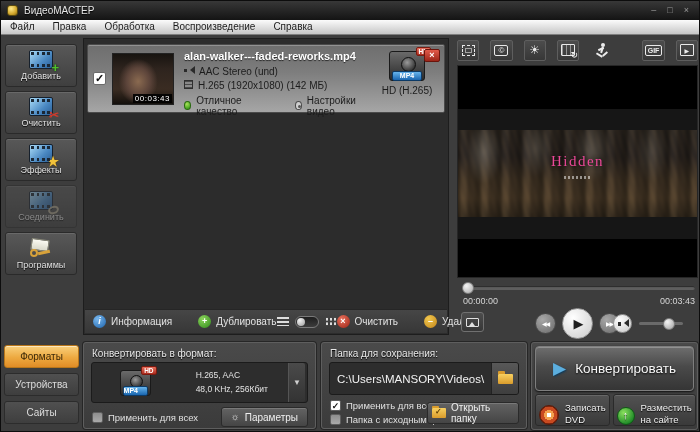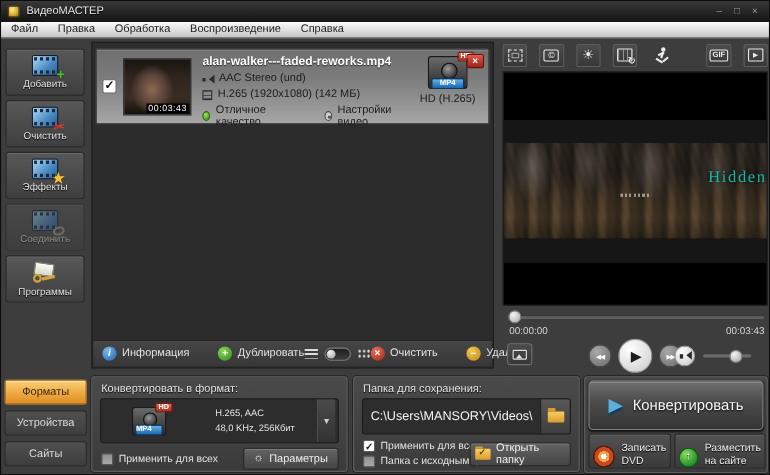--- a/index.html
+++ b/index.html
@@ -58,21 +58,21 @@
   .item-cb { position:absolute; left:5px; top:27px; }
   .thumb { position:absolute; left:24px; top:8px; width:62px; height:52px; border:1px solid #222;
     background:
       radial-gradient(ellipse 26px 30px at 42% 55%, #8a6a50 0%, #5c443a 45%, transparent 75%),
       linear-gradient(180deg,#181410 0%, #2e241e 30%, #3a2c22 70%, #14100c 100%);
   }
   .thumb .dur { position:absolute; right:1px; bottom:1px; background:rgba(0,0,0,.88);
     color:#fff; font-size:8px; padding:0 2px; letter-spacing:.5px; }
   .item-text { position:absolute; left:96px; top:5px; right:78px; }
   .item-title { font-size:11px; font-weight:bold; color:#fff; text-shadow:0 1px 1px rgba(0,0,0,.7); }
-  .irow { display:flex; align-items:flex-end; gap:5px; margin-top:3.5px; font-size:10px; color:#1c1c1c; }
+  .irow { display:flex; align-items:flex-start; gap:5px; margin-top:3.5px; font-size:10px; color:#1c1c1c; }
   .spk { position:relative; width:10px; height:9px; }
   .spk::before { content:""; position:absolute; left:0; top:3px; width:3px; height:3.5px; background:#2a2a2a; }
   .spk::after { content:""; position:absolute; left:2px; top:0; border:4.5px solid transparent; border-right:5px solid #2a2a2a; }
   .disk { width:9px; height:9px; border:1px solid #2f2f2f;
     background:repeating-linear-gradient(180deg,#4a4a4a 0 1px,transparent 1px 3px); }
   .dot-green { width:9px; height:9px; border-radius:50%;
     background:radial-gradient(circle at 35% 30%, #a8e05a, #57b22a 60%, #2d7a12); border:1px solid #2a6a10; }
   .radio { width:9px; height:9px; border-radius:50%; border:1px solid #4a4a4a; background:#cfcfcf; position:relative; }
   .radio::after { content:""; position:absolute; left:2.5px; top:2.5px; width:3px; height:3px; border-radius:50%; background:#555; }
   .grp { display:flex; align-items:center; gap:5px; }
@@ -140,22 +140,22 @@
   .vid .bgimg { position:absolute; left:-4px; right:-4px; top:-4px; bottom:-4px; filter:blur(1.6px);
     background:
       radial-gradient(ellipse 26px 44px at 12% 28%, rgba(215,205,185,.30), transparent 70%),
       radial-gradient(ellipse 22px 40px at 33% 24%, rgba(195,185,165,.24), transparent 70%),
       radial-gradient(ellipse 26px 44px at 56% 26%, rgba(205,195,175,.26), transparent 70%),
       radial-gradient(ellipse 24px 42px at 80% 28%, rgba(185,175,155,.20), transparent 70%),
       repeating-linear-gradient(90deg, rgba(15,12,8,.55) 0 6px, rgba(70,58,44,.22) 6px 13px, rgba(28,22,16,.5) 13px 21px),
       repeating-linear-gradient(72deg, rgba(130,102,66,.22) 0 2px, transparent 2px 7px),
       linear-gradient(180deg,#2c2824 0%,#242020 32%,#4a3b2a 56%,#59462f 76%,#2c241a 100%);
   }
-  .vid .vtitle { position:absolute; left:0; right:0; top:23px; text-align:right;
-    font-family:"Liberation Serif", serif; font-size:15px; color:#14b8a6; letter-spacing:1.5px;
+  .vid .vtitle { position:absolute; left:0; right:0; top:23px; text-align:center;
+    font-family:"Liberation Serif", serif; font-size:15px; color:#ec4899; letter-spacing:1.5px;
     text-shadow:0 0 4px rgba(0,0,0,.8); }
   .vid .vsub { position:absolute; left:50%; top:46px; width:28px; height:3px; transform:translateX(-50%);
     background:repeating-linear-gradient(90deg, rgba(255,255,255,.5) 0 2px, transparent 2px 4px); }
   
   .seek { position:absolute; left:462px; top:285px; width:232px; height:4px; background:#5e5e5e;
     border-radius:2px; box-shadow:inset 0 1px 1px #2a2a2a; }
   .seek .thumb { position:absolute; left:-1px; top:-4px; width:12px; height:12px; border-radius:50%;
     background:radial-gradient(circle at 35% 30%, #f4f4f4, #a8a8a8); border:1px solid #7e7e7e; }
   .time-row { position:absolute; left:462px; top:295px; width:232px; display:flex; justify-content:space-between;
     font-size:9px; color:#d6d6d6; }

